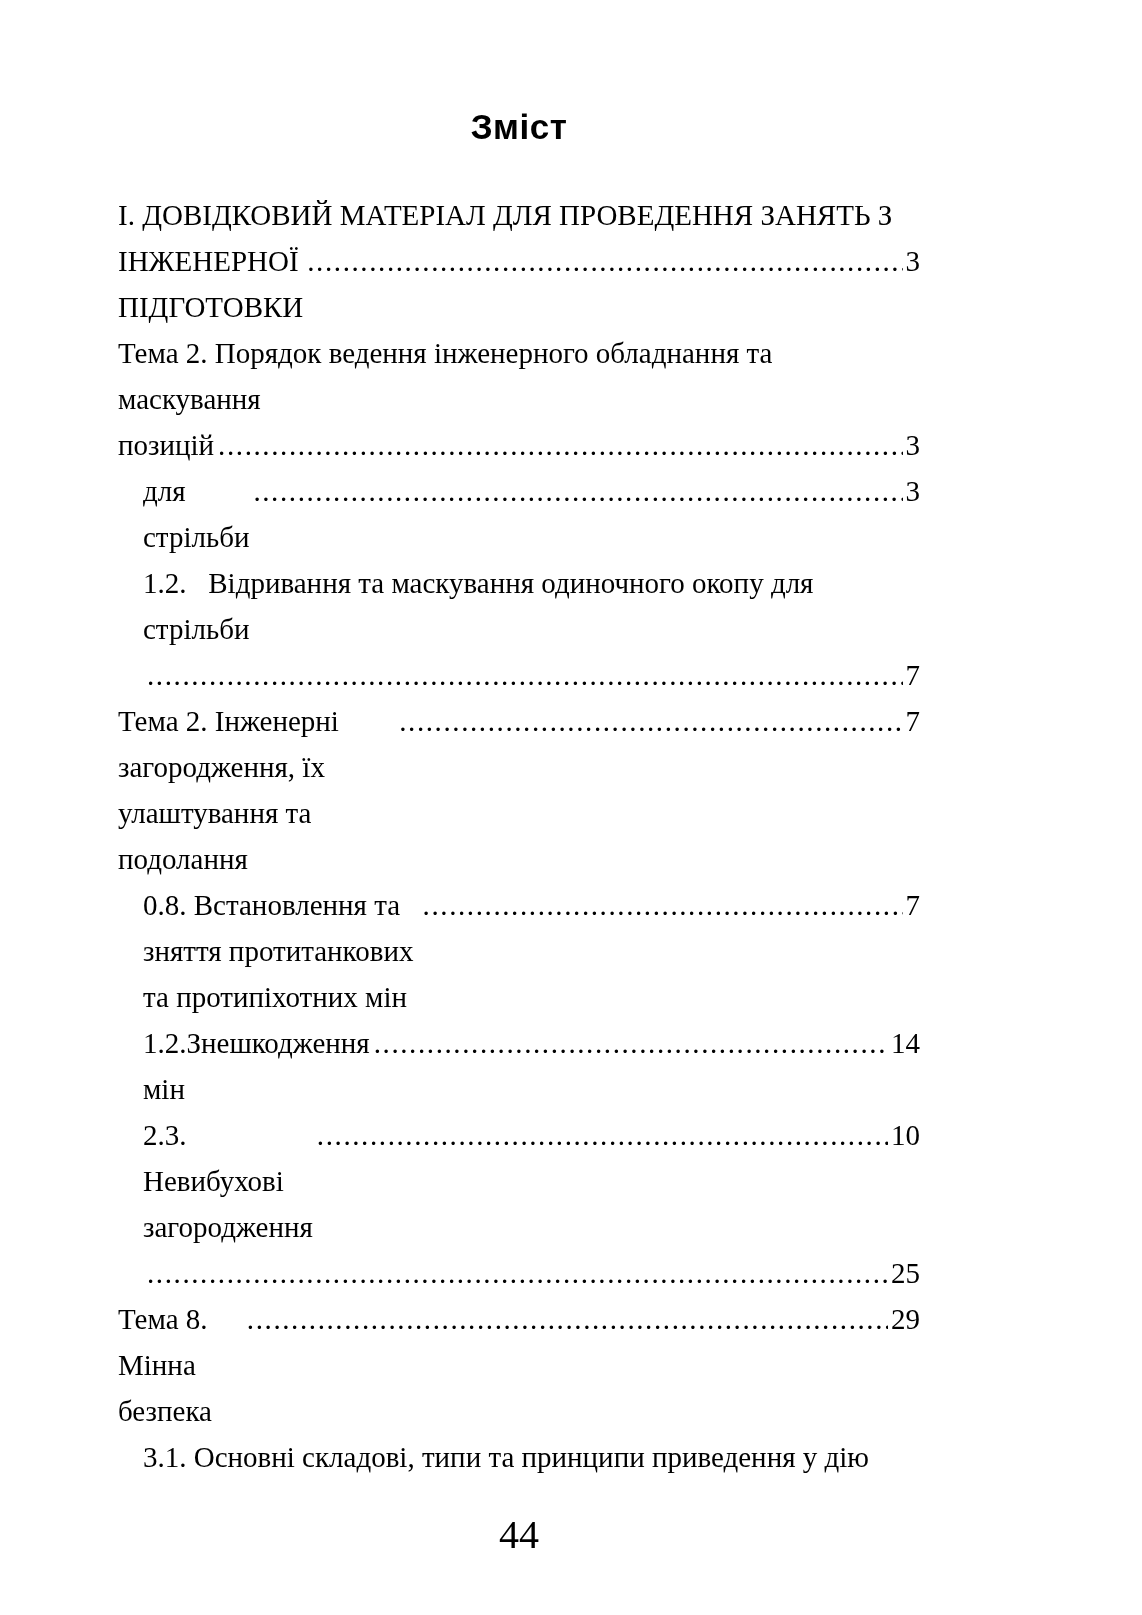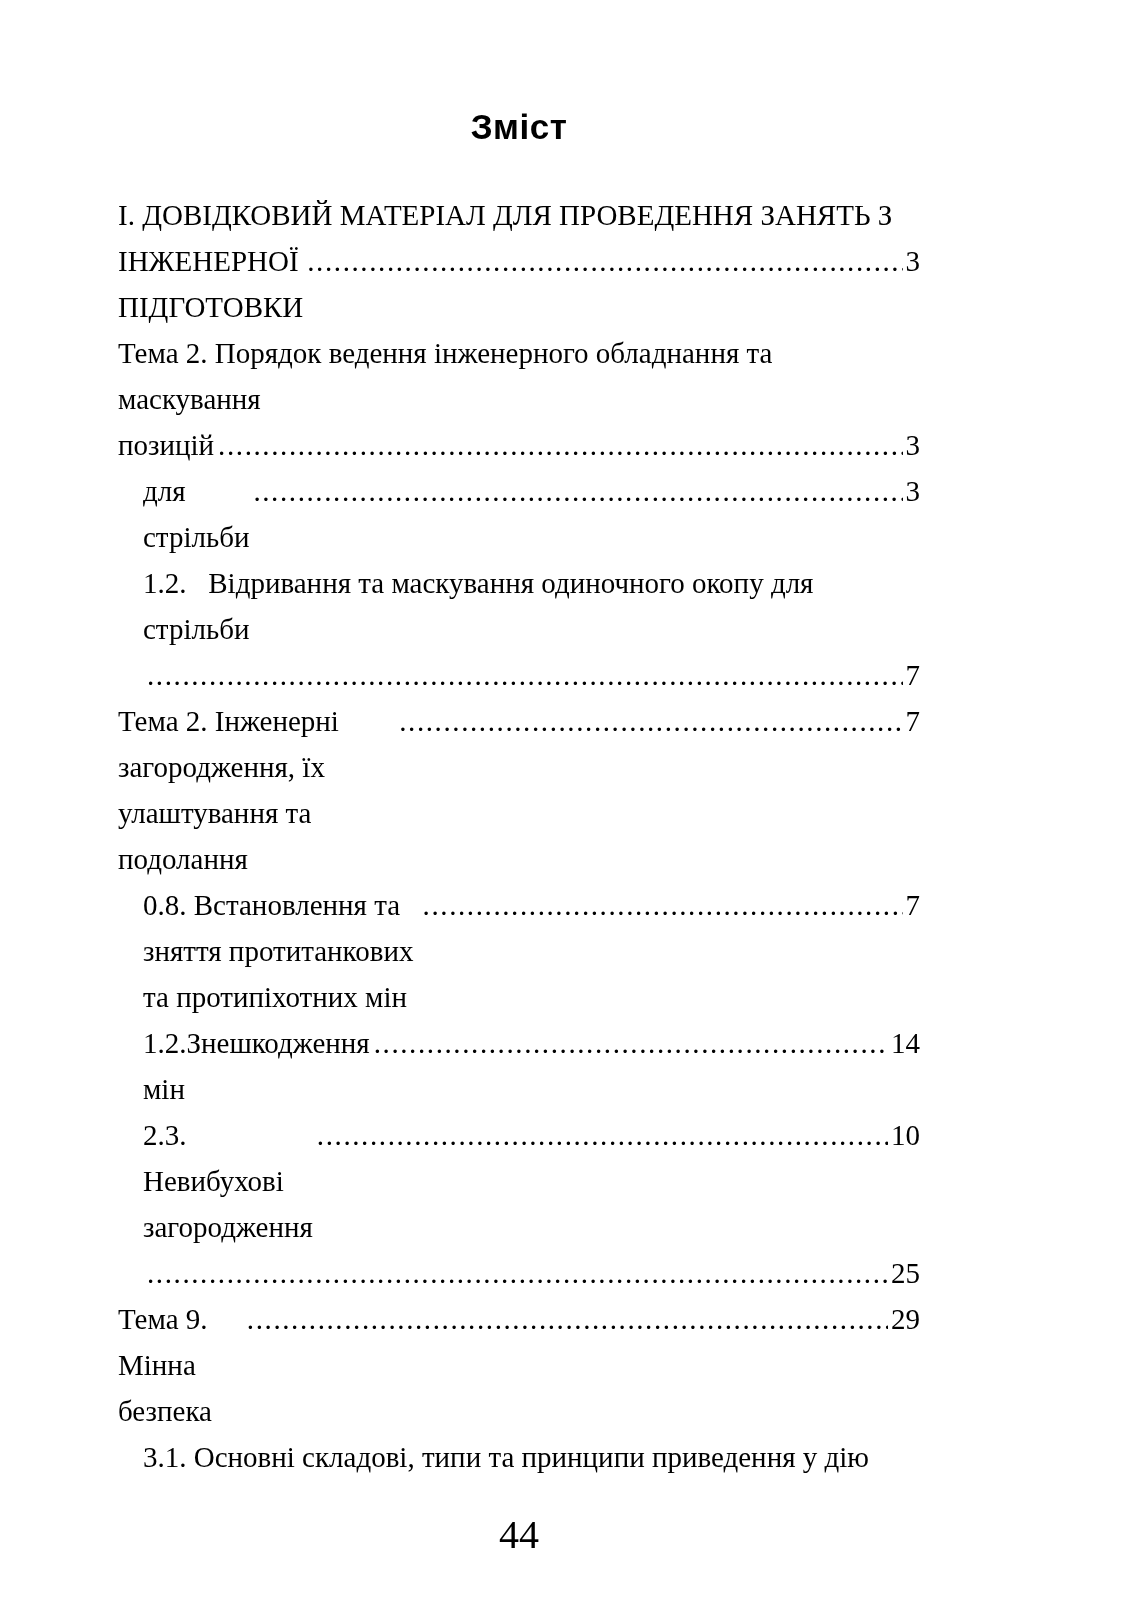--- a/index.html
+++ b/index.html
@@ -139,21 +139,21 @@
     </div>
   </div>
       <div class="toc-entry level-2">
     <div class="toc-line final">
       <span class="leader">................................................................................................................................................................</span>
       <span class="pagenum">25</span>
     </div>
   </div>
       <div class="toc-entry level-1">
     <div class="toc-line final">
-      <span class="toc-text">Тема 9. Мінна безпека</span>
+      <span class="toc-text">Тема 8. Мінна безпека</span>
       <span class="leader">................................................................................................................................................................</span>
       <span class="pagenum">29</span>
     </div>
   </div>
       <div class="toc-entry level-2">
     <div class="toc-line">3.1. Основні складові, типи та принципи приведення у дію</div>
   </div>
     </div>
 
   <div class="footer">44</div>

